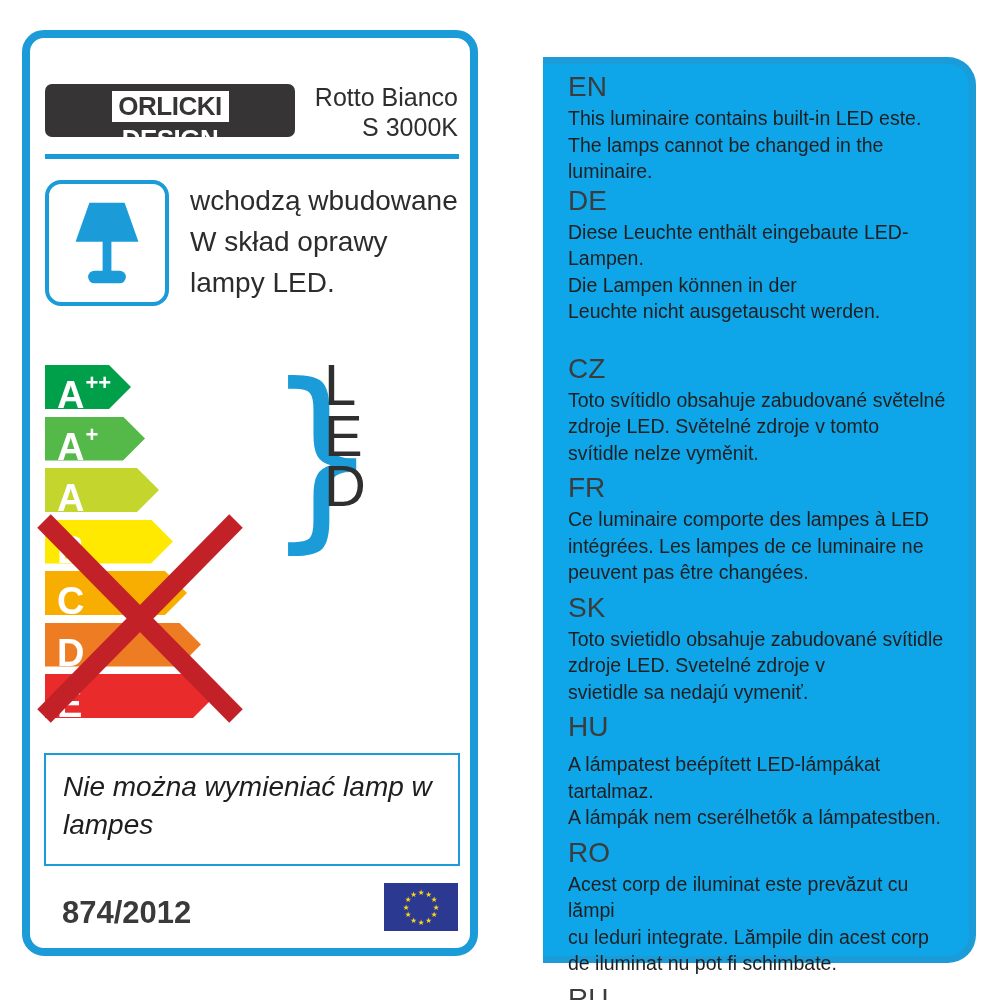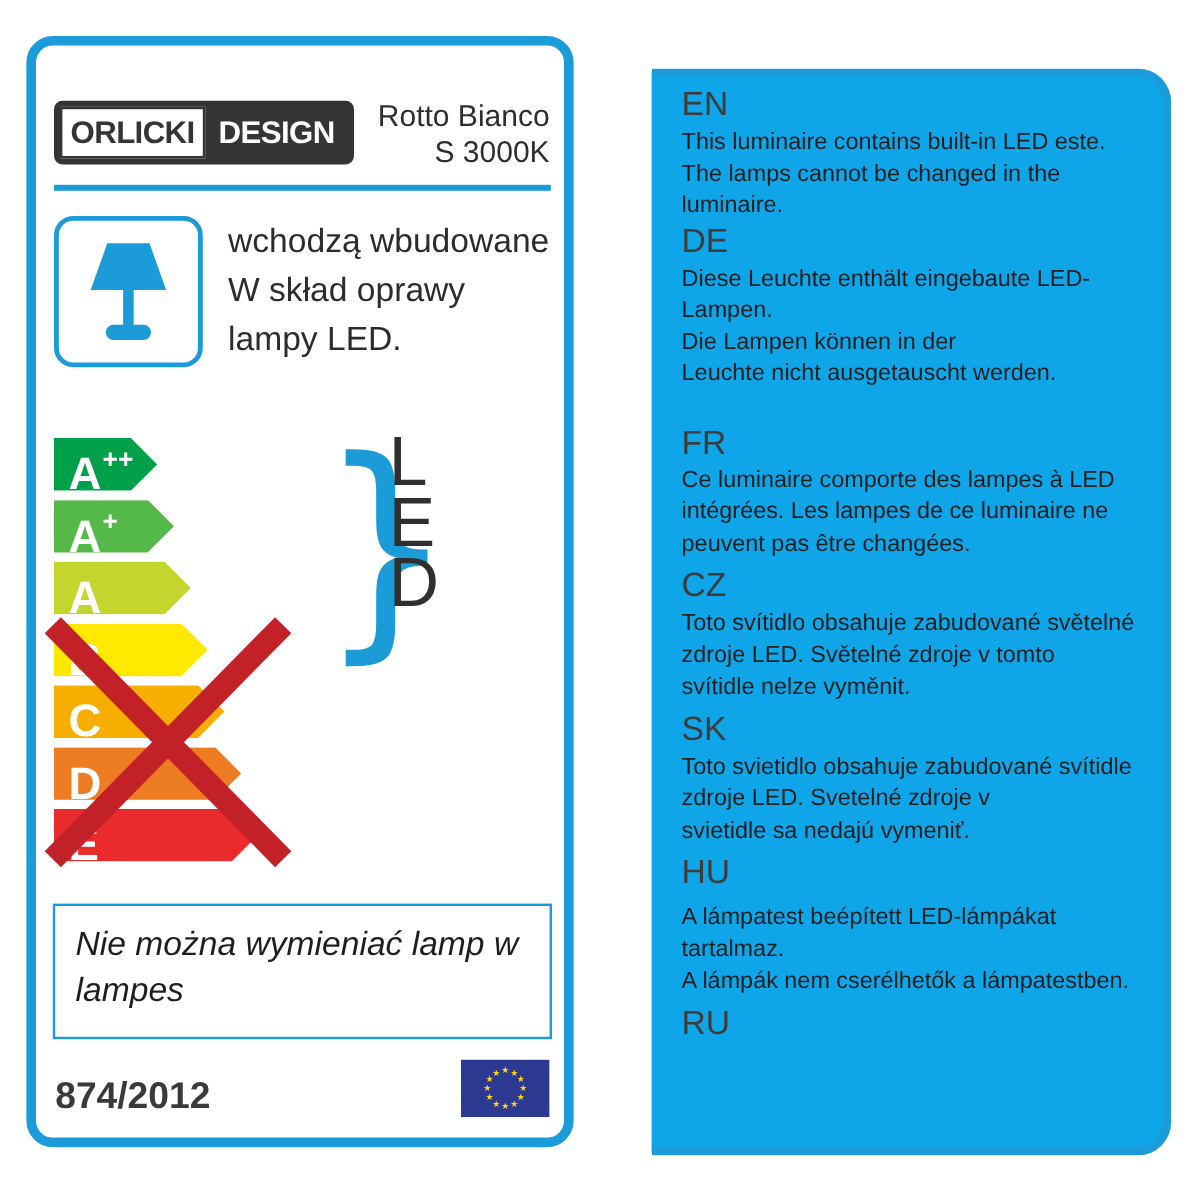--- a/index.html
+++ b/index.html
@@ -16,21 +16,21 @@
   .page{position:relative;width:1000px;height:1000px;background:#ffffff;overflow:hidden;}
 
   
   .left-panel{
     position:absolute;left:22px;top:30px;width:456px;height:926px;
     border:8px solid var(--accent-blue,#1b9cd8);border-radius:22px;background:#fff;
   }
   .logo{
     position:absolute;left:15px;top:46px;width:250px;height:53px;
     background:var(--logo-black,#373435);border-radius:7px;
-    display:flex;align-items:center;padding:5px;
+    display:flex;align-items:center;padding:5px;flex-direction:column;
   }
   .logo-left{
     background:#fff;height:100%;width:121px;display:flex;align-items:center;justify-content:center;
     border:2px solid var(--logo-black,#373435);
   }
   .logo-left span{font-size:26px;font-weight:bold;color:var(--logo-black,#373435);letter-spacing:-0.5px;}
   .logo-right{flex:1;display:flex;align-items:flex-end;justify-content:center;}
   .logo-right span{font-size:26px;font-weight:bold;color:#fff;letter-spacing:-0.5px;}
 
   .product{position:absolute;left:278px;top:44px;width:150px;text-align:right;
@@ -63,21 +63,21 @@
     font-family:"DejaVu Sans",sans-serif;font-size:196px;line-height:200px;
     color:var(--accent-blue,#1b9cd8);transform:scaleX(0.9);transform-origin:left center;}
   .led-letters{position:absolute;left:294px;top:322px;
     font-size:58px;line-height:50.5px;color:#2f2f2f;}
 
   .note-box{
     position:absolute;left:14px;top:715px;width:416px;height:113px;
     border:2px solid var(--accent-blue,#1b9cd8);
     padding:13px 0 0 17px;font-size:28px;line-height:38px;color:#1e1e1e;font-style:italic;
   }
-  .reg{position:absolute;left:16px;top:857px;font-size:31px;font-weight:bold;color:#3a3a3a;}
+  .reg{position:absolute;left:32px;top:857px;font-size:31px;font-weight:bold;color:#3a3a3a;}
   .flag{position:absolute;left:354px;top:845px;width:74px;height:48px;}
   .flag .flag-bg{fill:var(--eu-flag-blue,#2b3990);}
   .flag text{fill:var(--eu-star-yellow,#ffd617);font-size:7.5px;}
 
   
   .right-panel{
     position:absolute;left:543px;top:57px;width:433px;height:906px;
     border:7px solid var(--accent-blue,#1b9cd8);border-left:none;
     border-radius:0 28px 28px 0;background:#0ea5e9;
     padding:7px 14px 0 25px;
@@ -197,46 +197,52 @@
     </section>
 
     <section class="lang mb-lg">
       <h2>DE</h2>
       <p>Diese Leuchte enthält eingebaute LED-Lampen.</p>
       <p>Die Lampen können in der</p>
       <p>Leuchte nicht ausgetauscht werden.</p>
     </section>
 
     <section class="lang">
+      <h2>CZ</h2>
+      <p>Toto svítidlo obsahuje zabudované světelné</p>
+      <p>zdroje LED. Světelné zdroje v tomto</p>
+      <p>svítidle nelze vyměnit.</p>
+    </section>
+
+    <section class="lang">
       <h2>FR</h2>
       <p>Ce luminaire comporte des lampes à LED</p>
       <p>intégrées. Les lampes de ce luminaire ne</p>
       <p>peuvent pas être changées.</p>
     </section>
 
     <section class="lang">
-      <h2>CZ</h2>
-      <p>Toto svítidlo obsahuje zabudované světelné</p>
-      <p>zdroje LED. Světelné zdroje v tomto</p>
-      <p>svítidle nelze vyměnit.</p>
-    </section>
-
-    <section class="lang">
       <h2>SK</h2>
       <p>Toto svietidlo obsahuje zabudované svítidle</p>
       <p>zdroje LED. Svetelné zdroje v</p>
       <p>svietidle sa nedajú vymeniť.</p>
     </section>
 
     <section class="lang gap-head">
       <h2>HU</h2>
       <p>A lámpatest beépített LED-lámpákat tartalmaz.</p>
       <p>A lámpák nem cserélhetők a lámpatestben.</p>
     </section>
 
+    <section class="lang">
+      <h2>RO</h2>
+      <p>Acest corp de iluminat este prevăzut cu lămpi</p>
+      <p>cu leduri integrate. Lămpile din acest corp</p>
+      <p>de iluminat nu pot fi schimbate.</p>
+    </section>
 
     <section class="lang gap-head">
       <h2>RU</h2>
 
     </section>
 
   </div>
 </div>
 
 </body></html>

